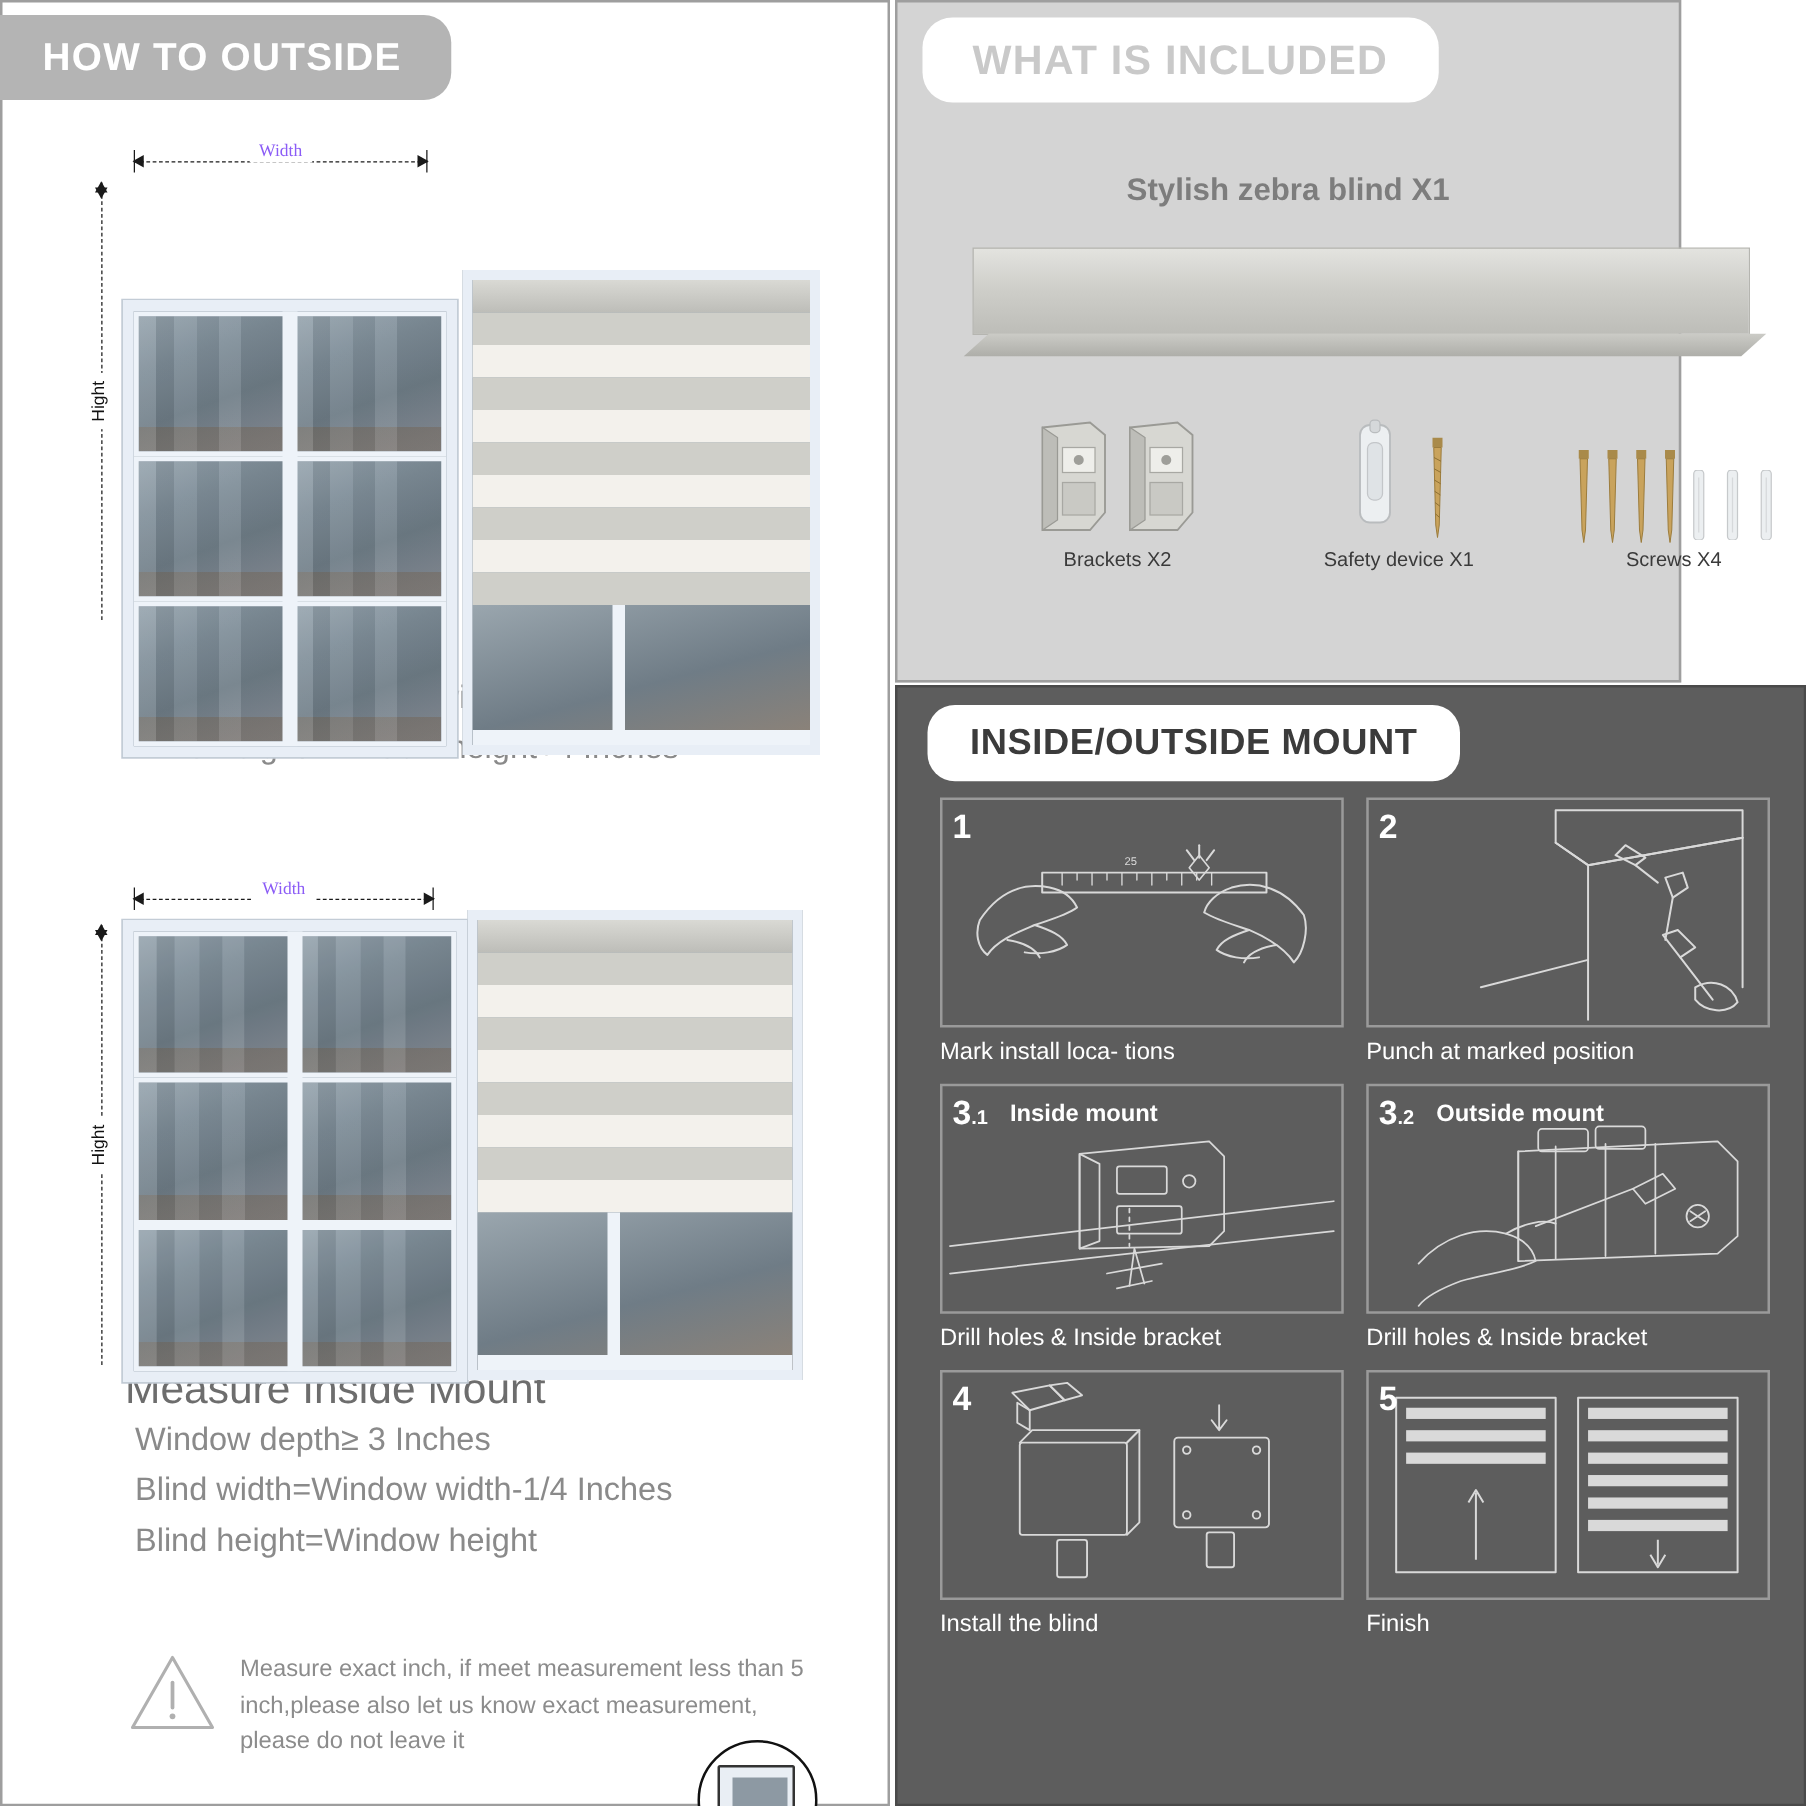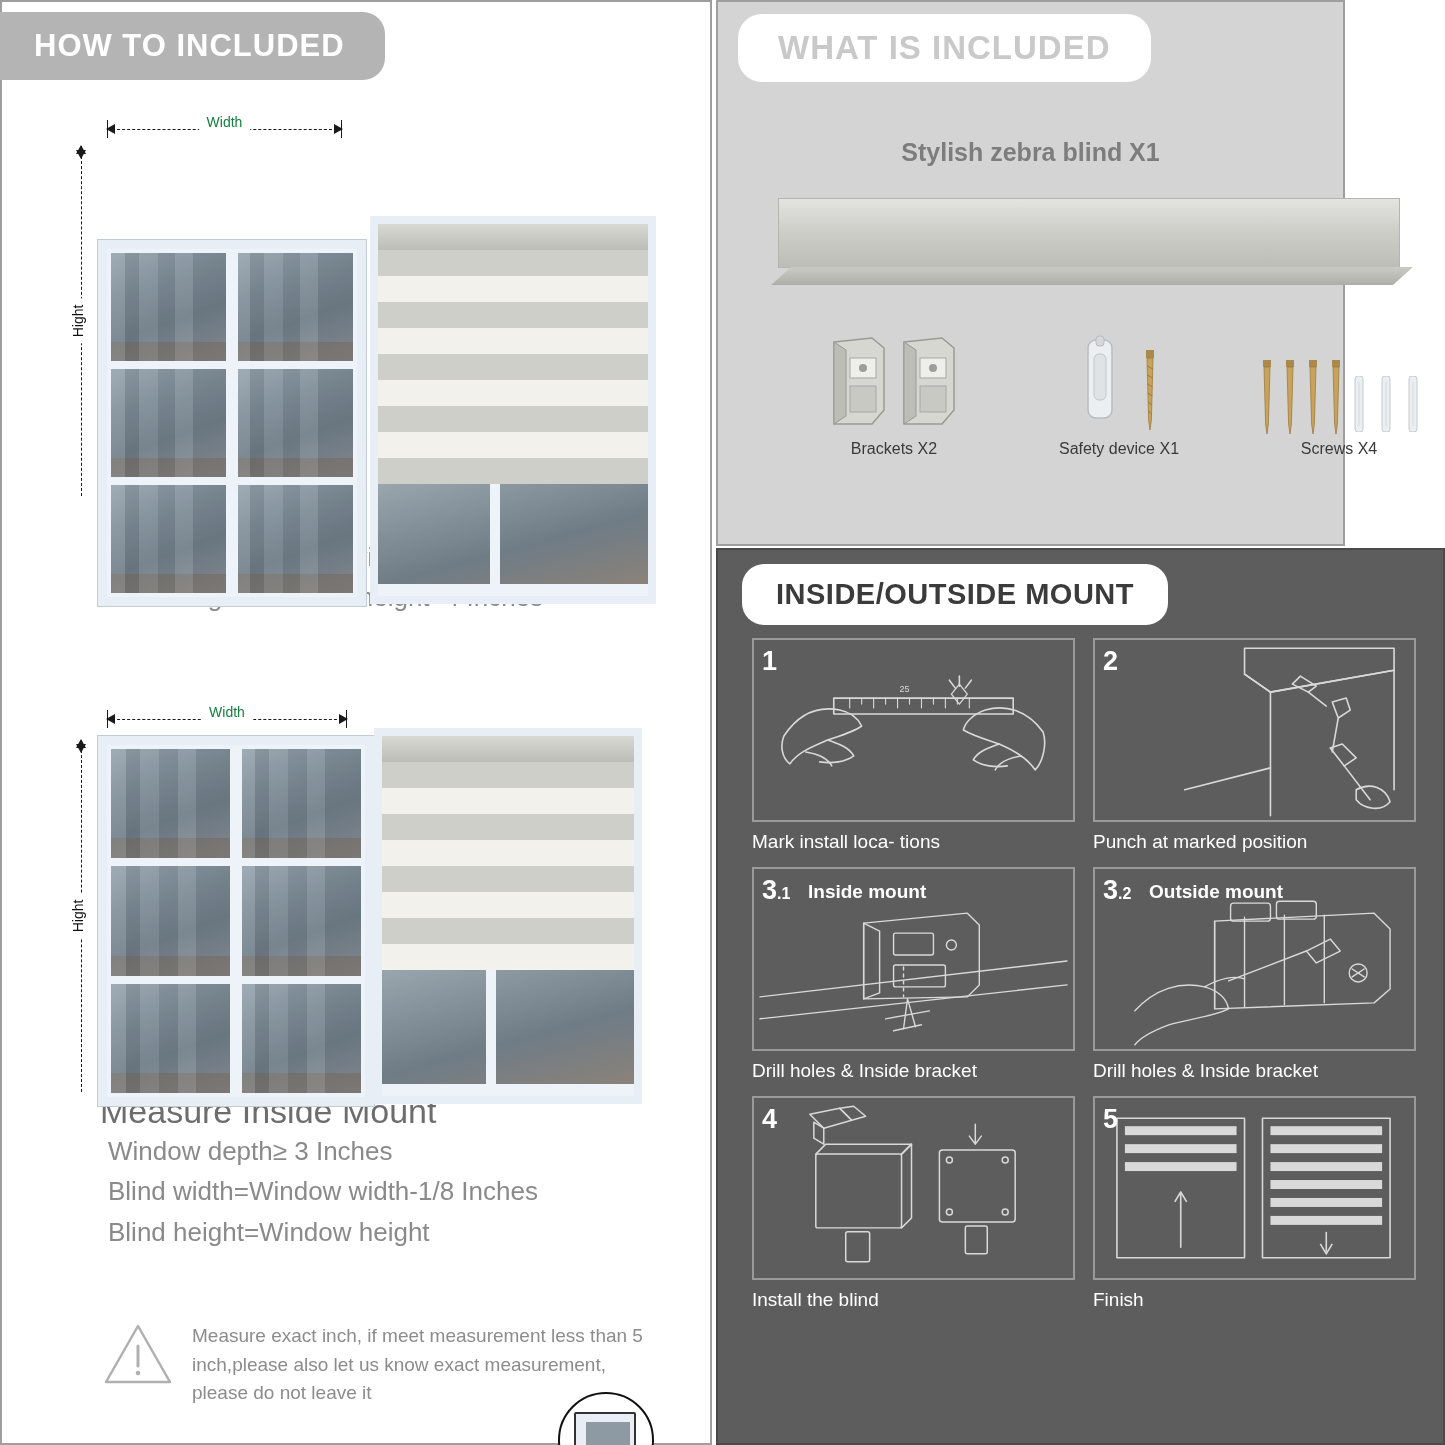--- a/index.html
+++ b/index.html
@@ -35,21 +35,21 @@
   
   .width-arrow{
     position:absolute;left:105px;top:22px;width:235px;height:18px;
   }
   .width-arrow .line{
     position:absolute;top:9px;left:0;width:100%;height:0;
     border-top:1.5px dashed #1a1a1a;
   }
   .width-arrow .lbl{
     position:absolute;left:50%;transform:translateX(-50%);
-    top:-6px;background:#fff;padding:0 8px;font-size:14px;color:#15803d;
+    top:-6px;background:#fff;padding:0 8px;font-size:14px;color:#8b5cf6;font-family:Liberation Serif, serif;
   }
   .arrowhead{position:absolute;width:0;height:0;top:4px;}
   .ah-left{left:-1px;border-top:5px solid transparent;border-bottom:5px solid transparent;border-right:9px solid #1a1a1a;}
   .ah-right{right:-1px;border-top:5px solid transparent;border-bottom:5px solid transparent;border-left:9px solid #1a1a1a;}
   .tick{position:absolute;width:0;border-left:1.5px solid #1a1a1a;}
 
   
   .height-arrow{position:absolute;left:70px;top:48px;width:18px;height:350px;}
   .height-arrow .vline{position:absolute;left:9px;top:0;height:100%;border-left:1.5px dashed #1a1a1a;}
   .height-arrow .vlbl{
@@ -186,21 +186,21 @@
   .sketch{position:absolute;inset:0;}
   .sketch svg{display:block;width:100%;height:100%;}
 </style>
 </head>
 <body>
 
 <div class="page">
 
   <div class="left-col">
 
-    <div class="banner">HOW TO INCLUDED</div>
+    <div class="banner">HOW TO OUTSIDE</div>
 
     <div class="measure-block mb1">
       <div class="dim-wrap">
 
         <div class="width-arrow">
           <div class="line"></div>
           <div class="arrowhead ah-left"></div>
           <div class="arrowhead ah-right"></div>
           <div class="tick" style="left:0;top:0;height:18px;"></div>
           <div class="tick" style="right:0;top:0;height:18px;"></div>
@@ -306,21 +306,21 @@
               <div class="outer"></div>
               <div class="inner"></div>
             </div>
           </div>
 
         </div>
       </div>
 
       <h2 class="mount-title">Measure Inside Mount</h2>
       <p class="mount-line">Window depth≥ 3 Inches</p>
-      <p class="mount-line">Blind width=Window width-1/8 Inches</p>
+      <p class="mount-line">Blind width=Window width-1/4 Inches</p>
       <p class="mount-line">Blind height=Window height</p>
     </div>
 
     <div class="note">
       <div class="warn-tri">
         <svg viewBox="0 0 72 64" width="72" height="64" aria-hidden="true">
           <path d="M36 4 L68 60 L4 60 Z" fill="none" stroke="#b0b0b0" stroke-width="2.5" stroke-linejoin="round"></path>
           <line x1="36" y1="24" x2="36" y2="44" stroke="#b0b0b0" stroke-width="3" stroke-linecap="round"></line>
           <circle cx="36" cy="51" r="2.3" fill="#b0b0b0"></circle>
         </svg>

